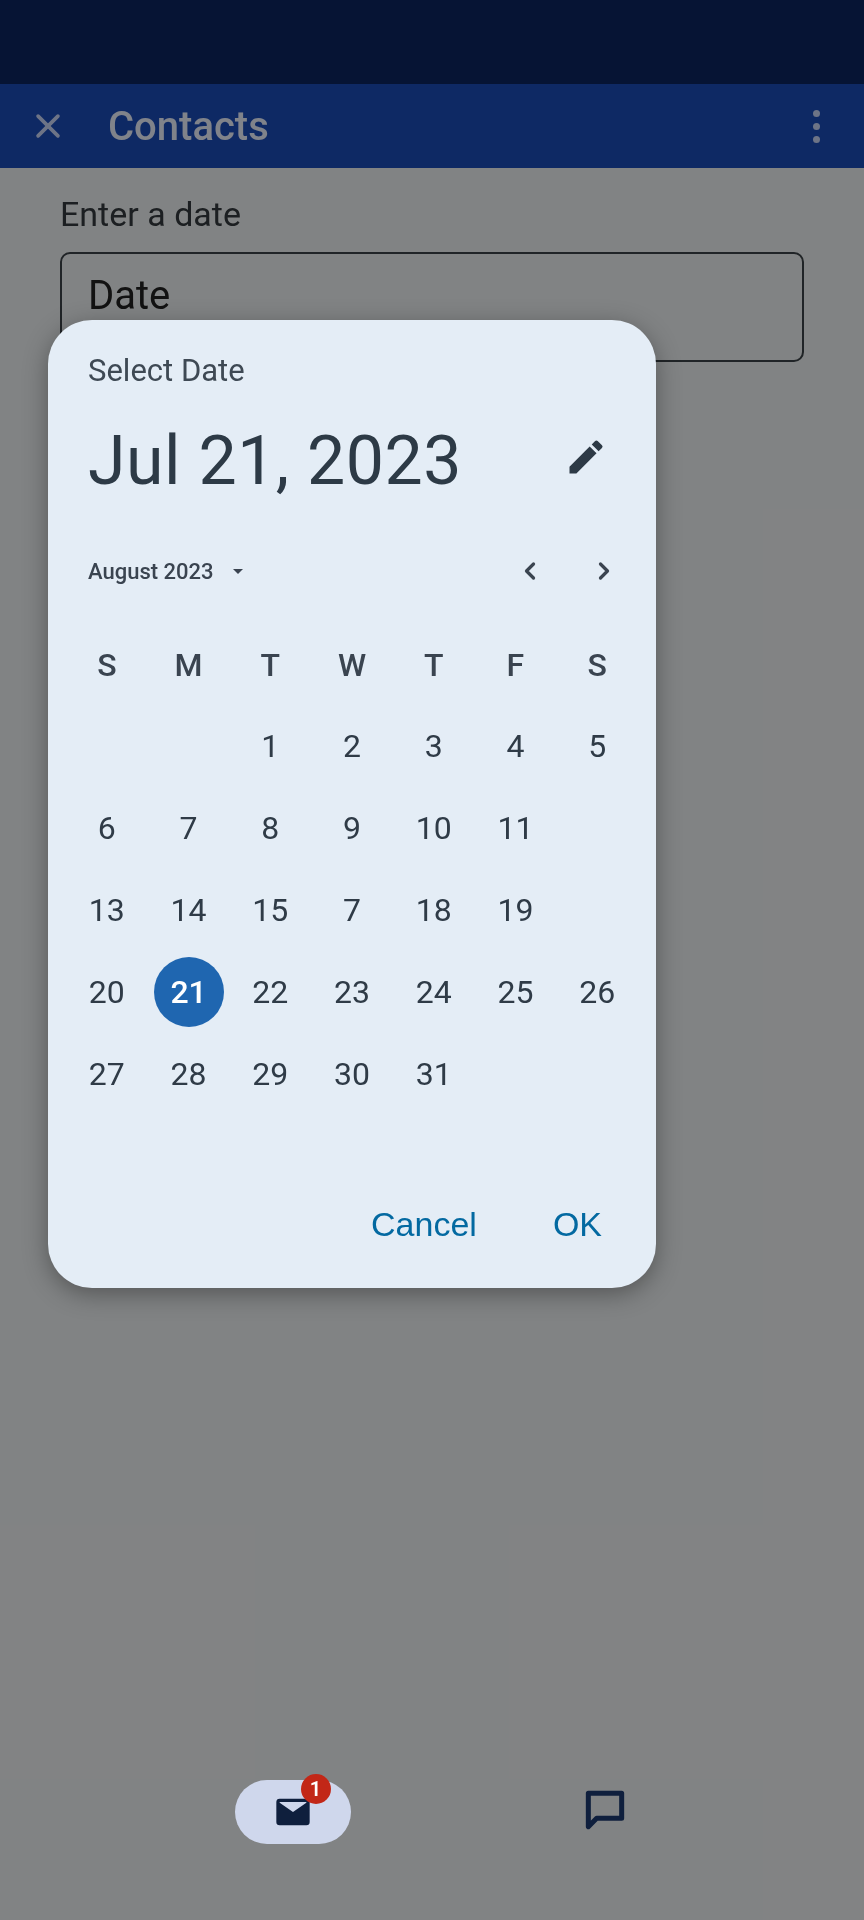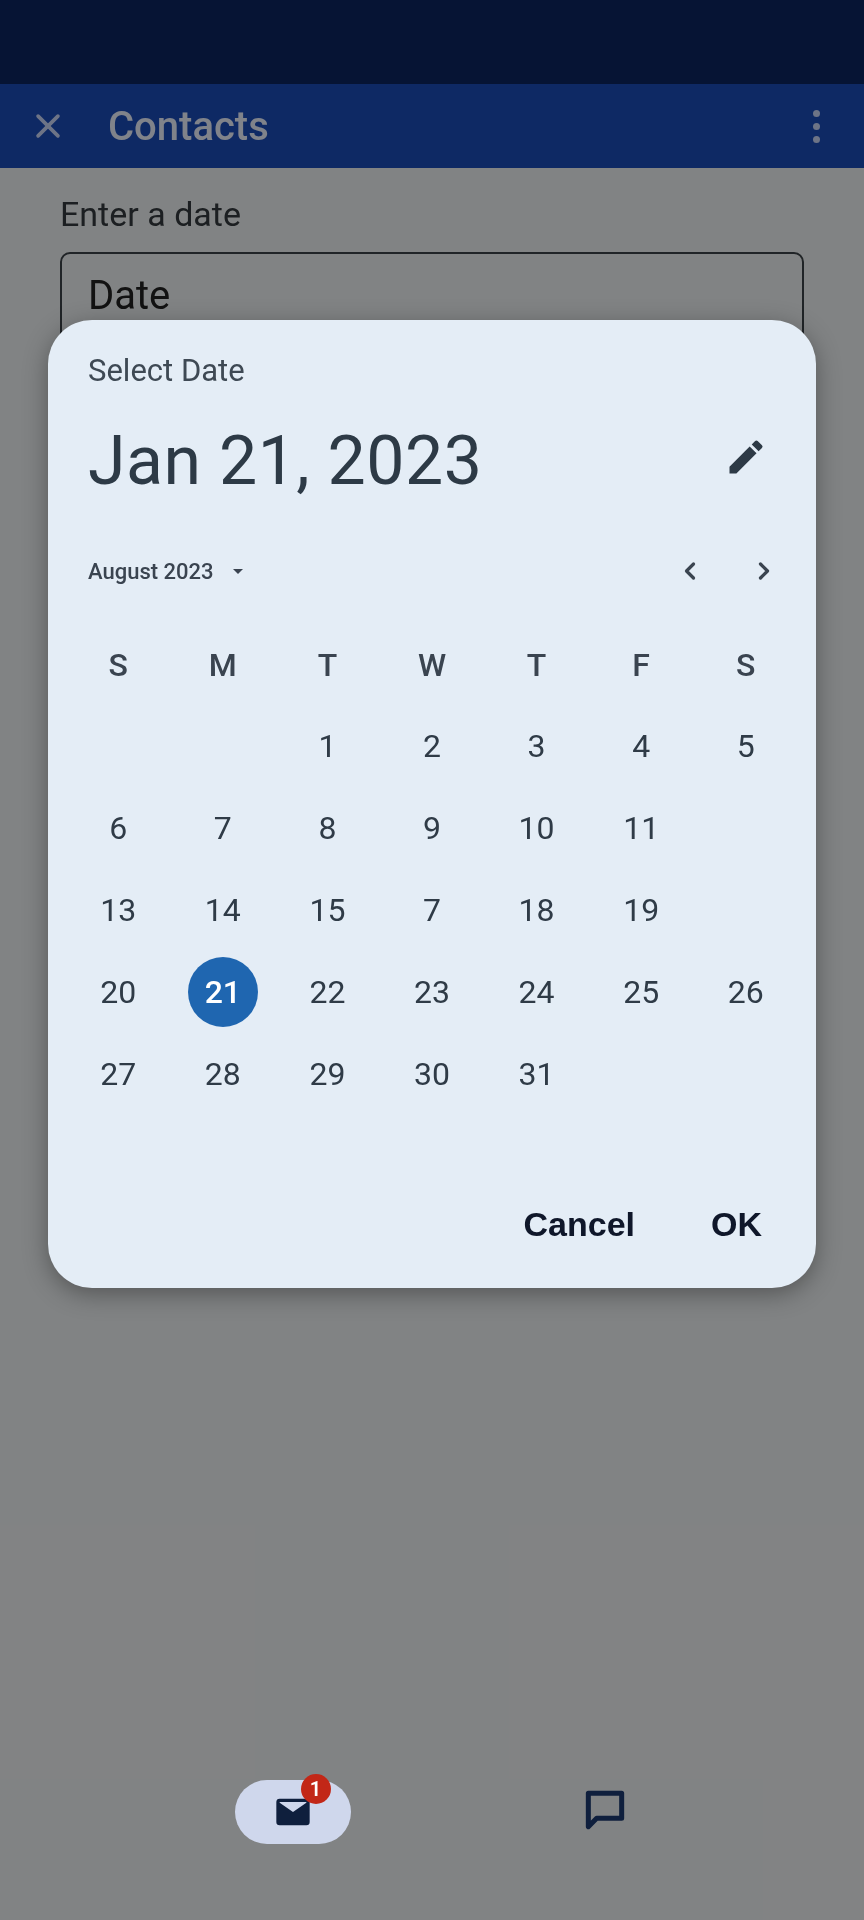--- a/index.html
+++ b/index.html
@@ -74,21 +74,21 @@
     position: absolute;
     inset: 0;
     background: rgba(0,0,0,0.45);
   }
 
   
   .dialog {
     position: absolute;
     left: 48px;
     top: 320px;
-    width: 768px;
+    width: 608px;
     height: 968px;
     background: #e4edf6;
     border-radius: 44px;
     box-shadow: 0 6px 24px rgba(0,0,0,0.35);
     color: #2d3a46;
     display: flex;
     flex-direction: column;
     padding-bottom: 6px;
   }
   .dialog .supertitle {
@@ -174,22 +174,22 @@
 
   .actions {
     margin-top: auto;
     display: flex;
     justify-content: flex-end;
     gap: 48px;
     padding: 18px 40px 26px 0;
   }
   .actions .btn {
     font-size: 34px;
-    font-weight: 700;
-    color: #0f172a;
+    font-weight: 400;
+    color: #0369a1;
     padding: 12px 14px;
     border: none;
     background: none;
     cursor: pointer;
   }
 
   
   .bottombar {
     position: absolute;
     left: 0; right: 0; bottom: 0;
@@ -250,21 +250,21 @@
     <span>Date</span>
   </div>
 </div>
 
 <div class="scrim"></div>
 
 <div class="dialog">
   <div class="supertitle">Select Date</div>
 
   <div class="headline-row">
-    <div class="headline">Jan 21, 2023</div>
+    <div class="headline">Jul 21, 2023</div>
     <div class="edit-icon">
       <svg width="44" height="44" viewBox="0 0 24 24" fill="#2d3a46">
         <path d="M3 17.25V21h3.75l11-11-3.75-3.75-11 11zM20.71 7.04a1 1 0 0 0 0-1.41l-2.34-2.34a1 1 0 0 0-1.41 0l-1.83 1.83 3.75 3.75 1.83-1.83z"></path>
       </svg>
     </div>
   </div>
 
   <div class="monthbar">
     <span class="month-label">August 2023</span>
     <span class="dropdown-icon">

